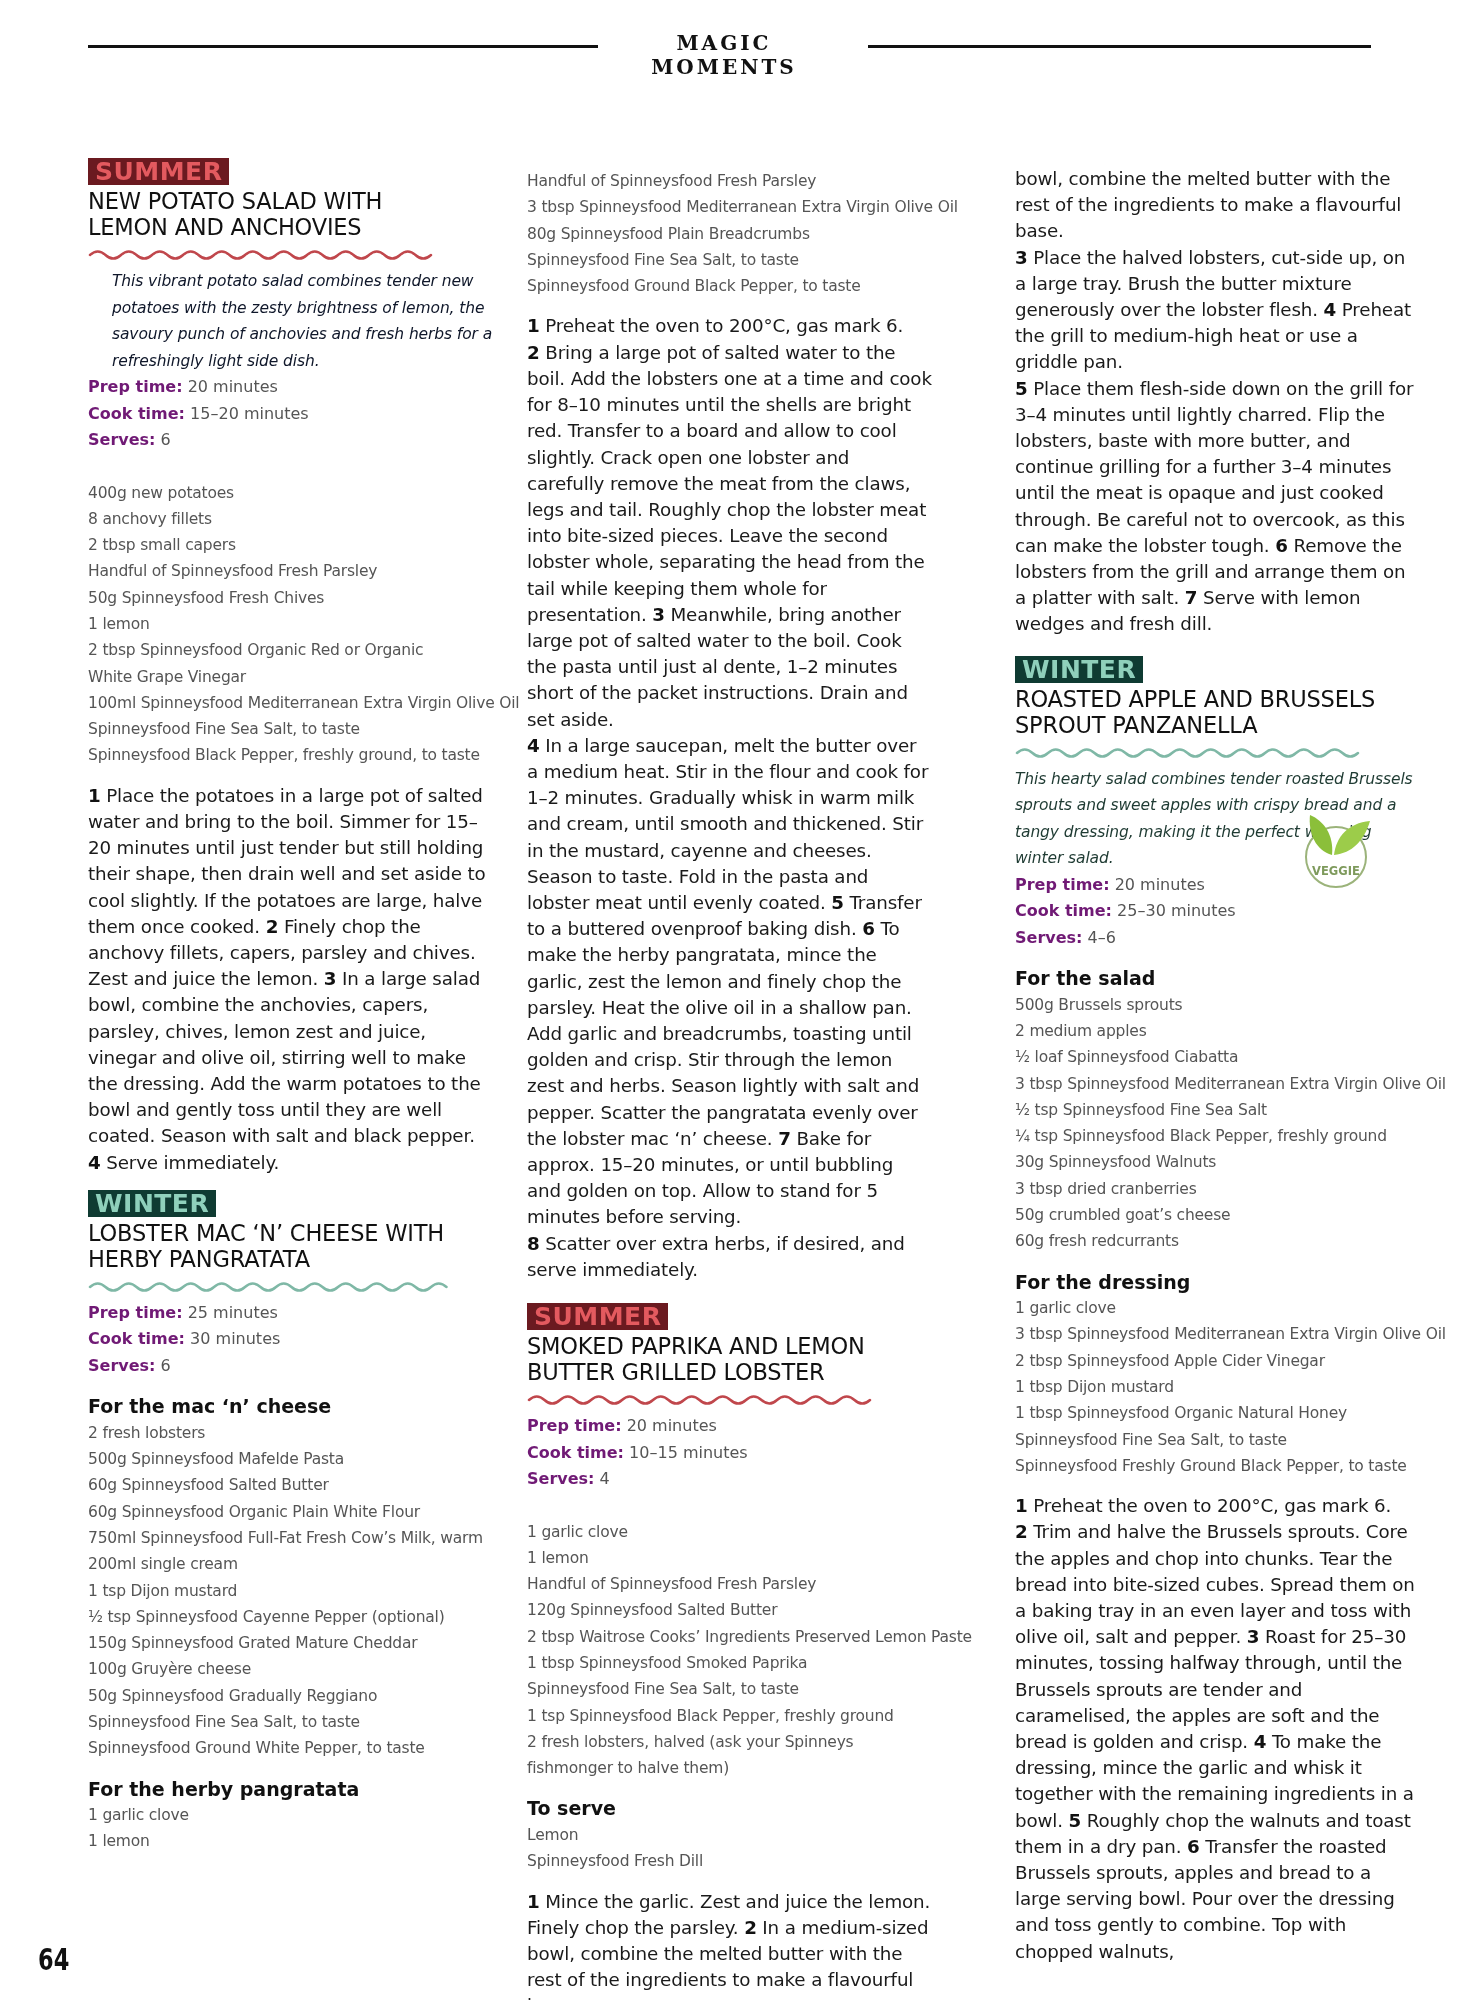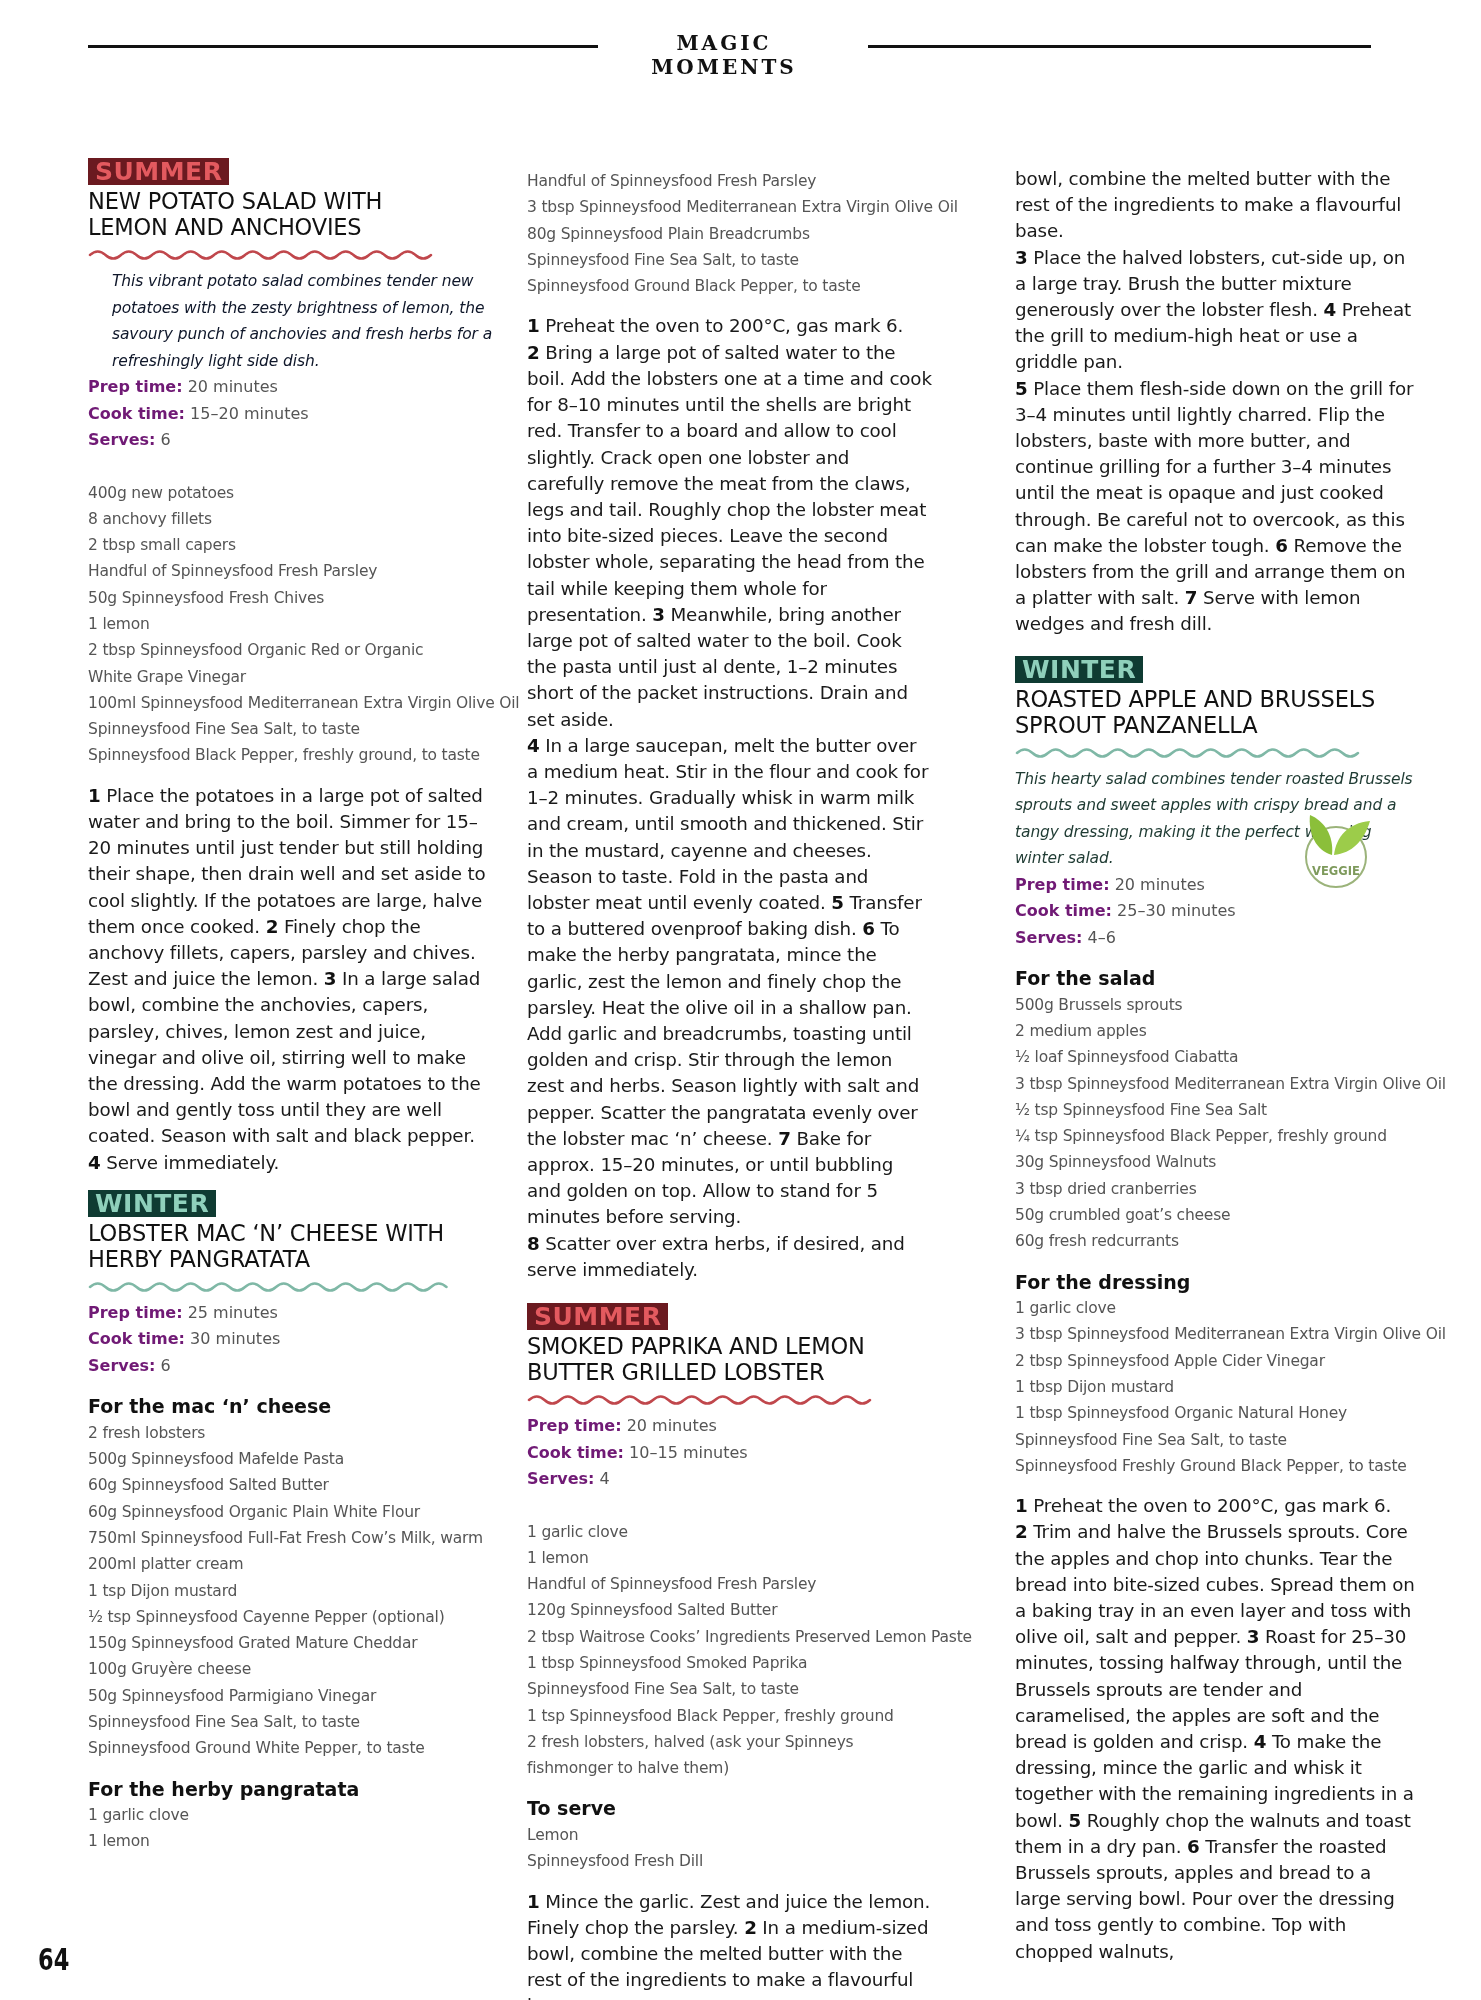--- a/index.html
+++ b/index.html
@@ -108,26 +108,26 @@
     <div class="meta"><b>Cook time:</b> <span>30 minutes</span></div>
     <div class="meta"><b>Serves:</b> <span>6</span></div>
     <div class="gap-s"></div>
     <div class="ing-head">For the mac ‘n’ cheese</div>
     <div>
       <div class="ing">2 fresh lobsters</div>
       <div class="ing">500g Spinneysfood Mafelde Pasta</div>
       <div class="ing">60g Spinneysfood Salted Butter</div>
       <div class="ing">60g Spinneysfood Organic Plain White Flour</div>
       <div class="ing">750ml Spinneysfood Full-Fat Fresh Cow’s Milk, warm</div>
-      <div class="ing">200ml platter cream</div>
+      <div class="ing">200ml single cream</div>
       <div class="ing">1 tsp Dijon mustard</div>
       <div class="ing">½ tsp Spinneysfood Cayenne Pepper (optional)</div>
       <div class="ing">150g Spinneysfood Grated Mature Cheddar</div>
       <div class="ing">100g Gruyère cheese</div>
-      <div class="ing">50g Spinneysfood Parmigiano Vinegar</div>
+      <div class="ing">50g Spinneysfood Gradually Reggiano</div>
       <div class="ing">Spinneysfood Fine Sea Salt, to taste</div>
       <div class="ing">Spinneysfood Ground White Pepper, to taste</div>
     </div>
     <div class="gap-s"></div>
     <div class="ing-head">For the herby pangratata</div>
     <div>
       <div class="ing">1 garlic clove</div>
       <div class="ing">1 lemon</div>
     </div>
   </section>

